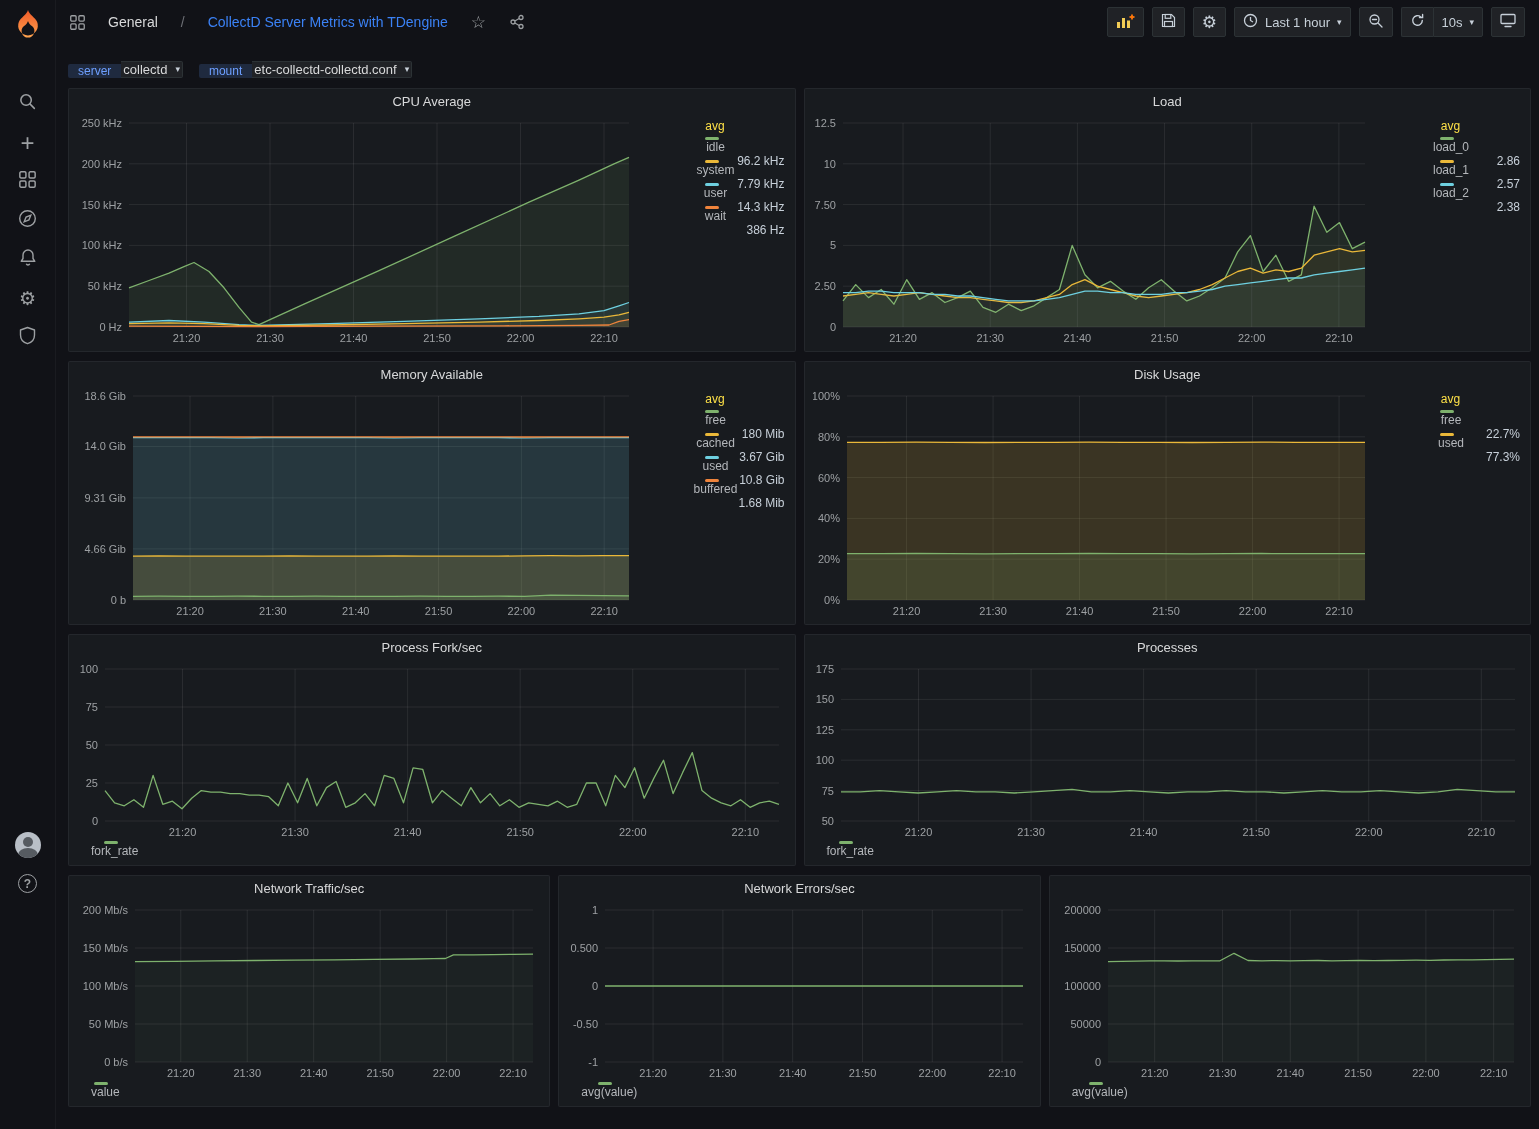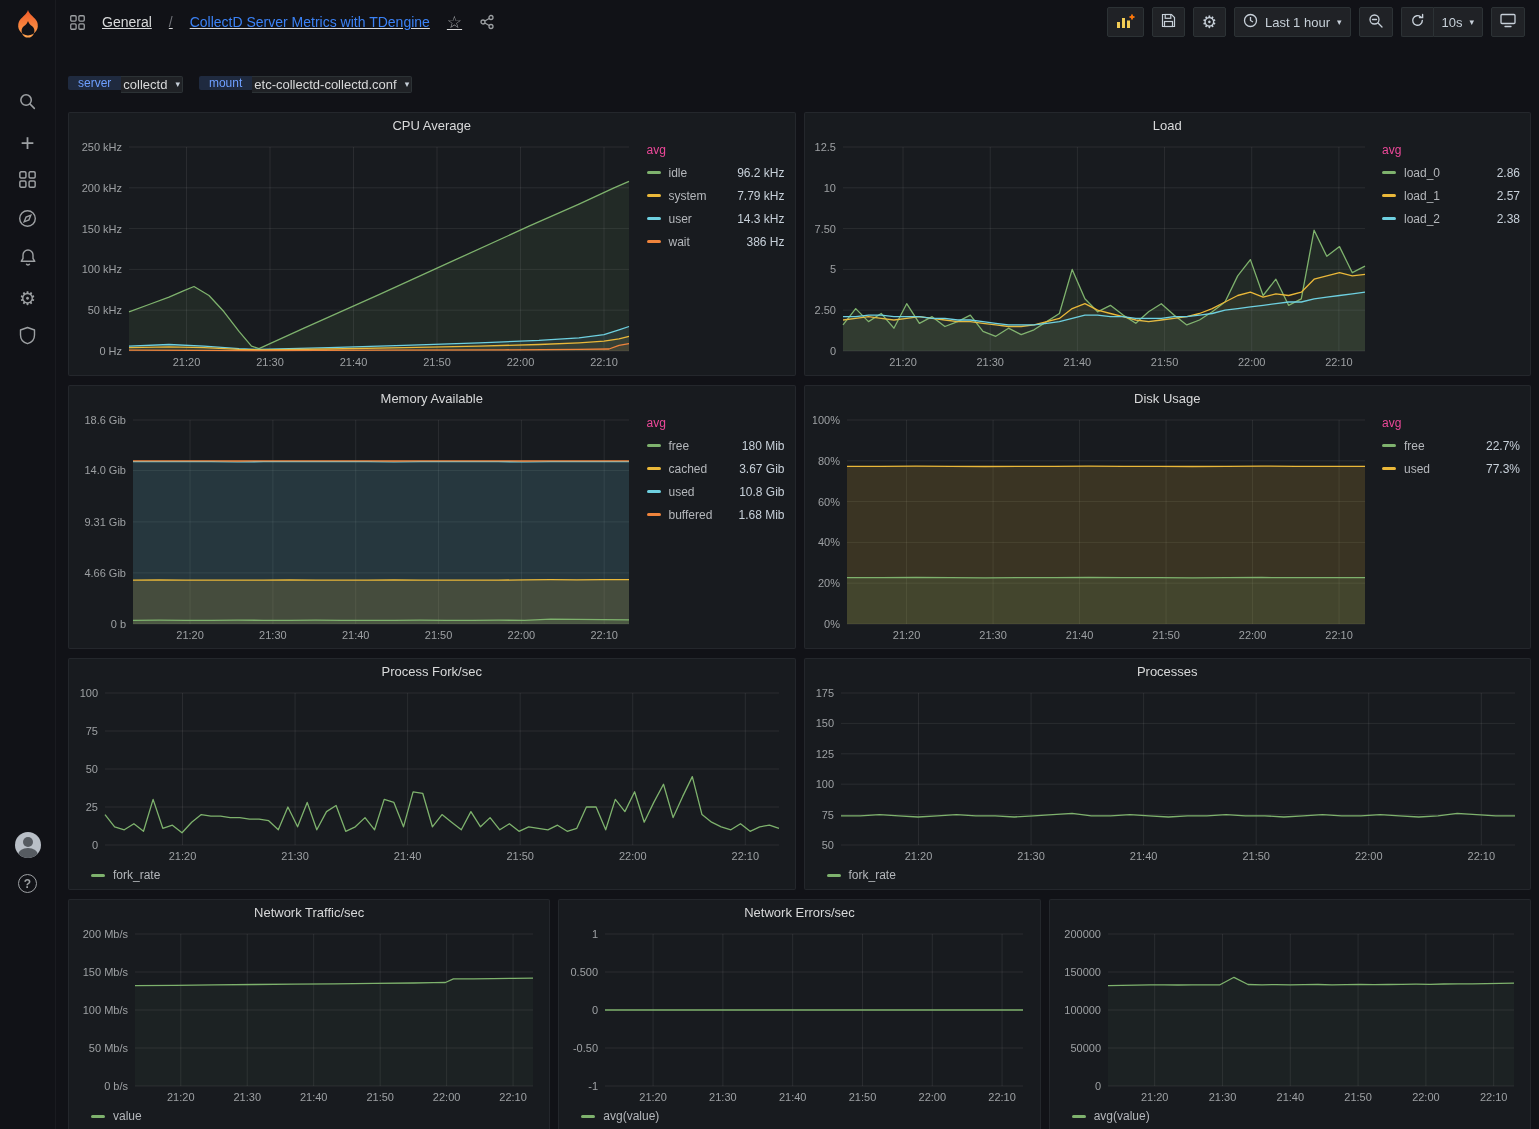--- a/index.html
+++ b/index.html
@@ -15,59 +15,59 @@
   .side-bottom-pad{height:226px;}
   .avatar{width:26px;height:26px;border-radius:50%;background:#b9bfc7;position:relative;overflow:hidden;}
   .avatar .head{position:absolute;left:8px;top:5px;width:10px;height:10px;border-radius:50%;background:#565b61;}
   .avatar .bodyp{position:absolute;left:3px;top:16px;width:20px;height:14px;border-radius:50%;background:#565b61;}
   .help-circle{width:19px;height:19px;border-radius:50%;border:1.5px solid #9da0a3;display:flex;align-items:center;justify-content:center;
     font-size:12px;font-weight:bold;color:#9da0a3;}
 
   
   .main{margin-left:56px;}
   .topnav{height:44px;display:flex;align-items:center;justify-content:space-between;padding:0 14px 0 14px;}
-  .nav-left{display:flex;align-items:center;gap:17px;font-size:14px;text-decoration:underline;}
+  .nav-left{display:flex;align-items:center;gap:23px;font-size:14px;}
   .crumb-icon{color:#9da0a3;display:flex;align-items:center;}
   .crumb{color:#d8d9da;cursor:pointer;}
   .crumb-sep{color:#6e7076;}
   .dash-title{color:#3b82f6;font-weight:500;cursor:pointer;}
   .mini-icon{color:#9da0a3;display:flex;align-items:center;cursor:pointer;font-size:16px;line-height:1;}
   .nav-right{display:flex;align-items:center;gap:8px;}
   .nav-btn{display:inline-flex;align-items:center;justify-content:center;height:30px;min-width:32px;padding:0 8px;
     background:#202226;border:1px solid #2c3235;border-radius:2px;color:#c7d0d9;cursor:pointer;gap:7px;font-size:13px;}
   .btn-group{display:inline-flex;}
   .btn-group .nav-btn:first-child{border-radius:2px 0 0 2px;border-right:none;}
   .btn-group .nav-btn:last-child{border-radius:0 2px 2px 0;}
   .caret{font-size:9px;color:#c7d0d9;line-height:1;}
   .gear-glyph{font-size:17px;line-height:1;color:#c7d0d9;}
 
   
   .submenu{display:flex;align-items:center;gap:16px;padding:8px 0 6px 12px;}
-  .var-group{display:flex;align-items:flex-start;height:26px;font-size:13px;margin-top:24px;}
+  .var-group{display:flex;align-items:flex-end;height:26px;font-size:13px;}
   .var-label{display:flex;align-items:center;padding:0 10px;background:#1f2a3f;color:#6e9fff;border-radius:2px 0 0 2px;font-size:12px;}
   .var-value{display:flex;align-items:center;gap:8px;padding:0 2px;background:#202226;border:1px solid #2c3235;border-left:none;
     border-radius:0 2px 2px 0;color:#d8d9da;cursor:pointer;}
 
   
   .grid{margin:4px 8px 0 12px;display:grid;grid-template-columns:repeat(6,1fr);grid-template-rows:264px 264px 232px 232px;gap:9px 8px;}
   .span3{grid-column:span 3;}
   .span2{grid-column:span 2;}
   .panel{position:relative;background:#181b1f;border:1px solid rgba(204,204,220,0.07);border-radius:2px;}
   .panel-header{height:26px;line-height:26px;text-align:center;font-size:13px;font-weight:500;color:#d8d9da;cursor:pointer;
     white-space:nowrap;overflow:hidden;}
   .panel-body{position:absolute;left:8px;right:8px;top:26px;bottom:4px;display:flex;}
   .row-body{flex-direction:row;}
   .col-body{flex-direction:column;}
   .plot{flex:1;min-width:0;min-height:0;position:relative;}
   .plot svg{display:block;}
 
   .legend{font-size:12px;}
   .legend-right{width:150px;padding:0 2px 0 10px;overflow:hidden;}
-  .legend-header{color:#ec4899;text-align:left;height:22px;line-height:22px;padding-right:1px;}
-  .legend-item{display:flex;align-items:center;height:23px;cursor:pointer;}
+  .legend-header{color:#fde047;text-align:center;height:22px;line-height:22px;padding-right:1px;}
+  .legend-item{display:flex;align-items:center;height:23px;cursor:pointer;flex-direction:column;}
   .legend-bottom{height:20px;display:flex;align-items:flex-start;gap:18px;padding-left:14px;}
   .legend-bottom .legend-item{height:20px;}
   .swatch{width:14px;height:3px;border-radius:2px;margin-right:8px;flex:none;}
   .lbl{color:#b4b7bb;}
   .val{margin-left:auto;color:#c7d0d9;}
 
   .tick{fill:#9da0a3;font-size:11px;font-family:"Liberation Sans","DejaVu Sans",sans-serif;}
   .gridline{stroke:rgba(255,255,255,0.08);stroke-width:1;}
 </style>
 </head>

